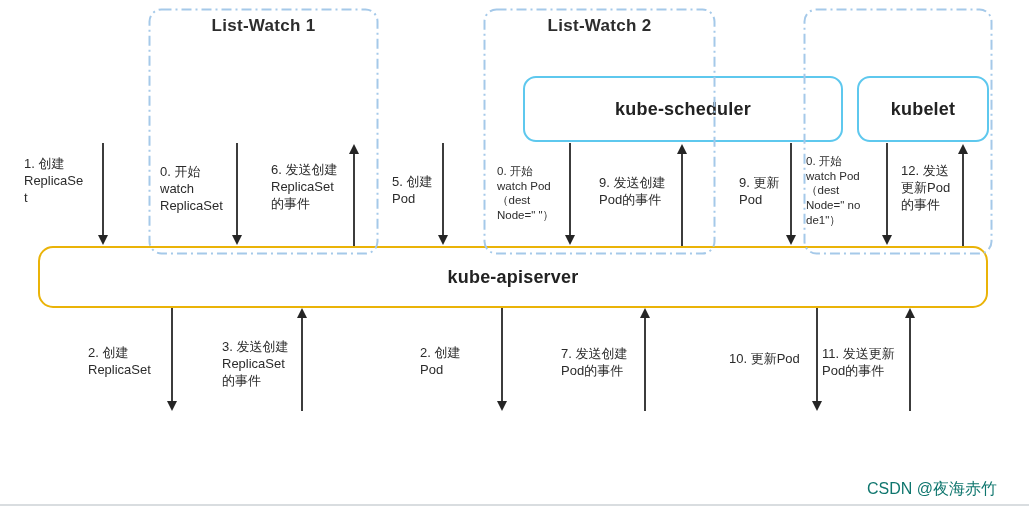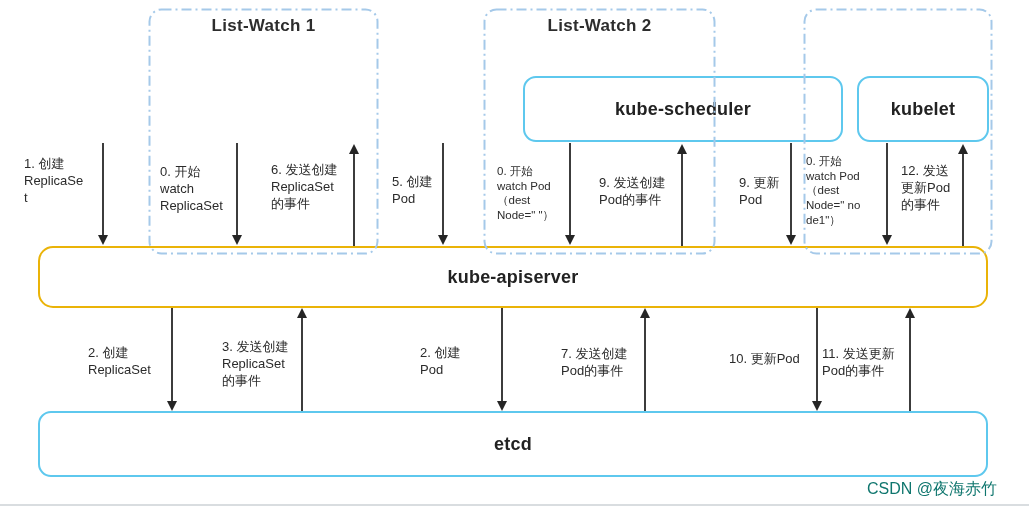--- a/index.html
+++ b/index.html
@@ -72,23 +72,20 @@
     <span class="lbl">kube-scheduler</span>
   </div>
   <div class="comp cyan" style="left:857px;top:76px;width:132px;height:66px">
     <span class="lbl">kubelet</span>
   </div>
 
   <div class="comp gray" style="left:38px;top:246px;width:950px;height:62px">
     <span class="lbl">kube-apiserver</span>
   </div>
 
-  <div class="comp cyan" style="left:38px;top:411px;width:950px;height:66px">
-    <span class="lbl">etcd</span>
-  </div>
 
   <div class="arrow down" style="left:97px;top:143px;height:102px">
       <i class="line"></i>
       <i class="head"></i>
     </div>
   <div class="arrow down" style="left:231px;top:143px;height:102px">
       <i class="line"></i>
       <i class="head"></i>
     </div>
   <div class="arrow up" style="left:348px;top:144px;height:102px">

